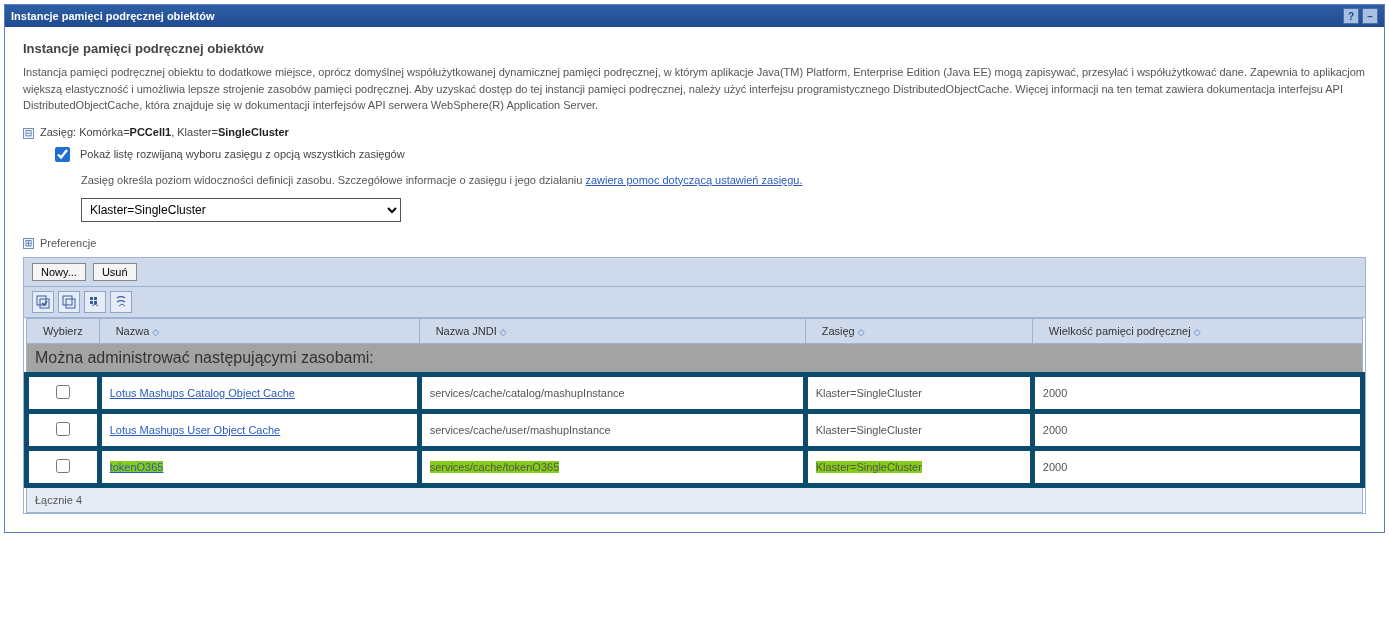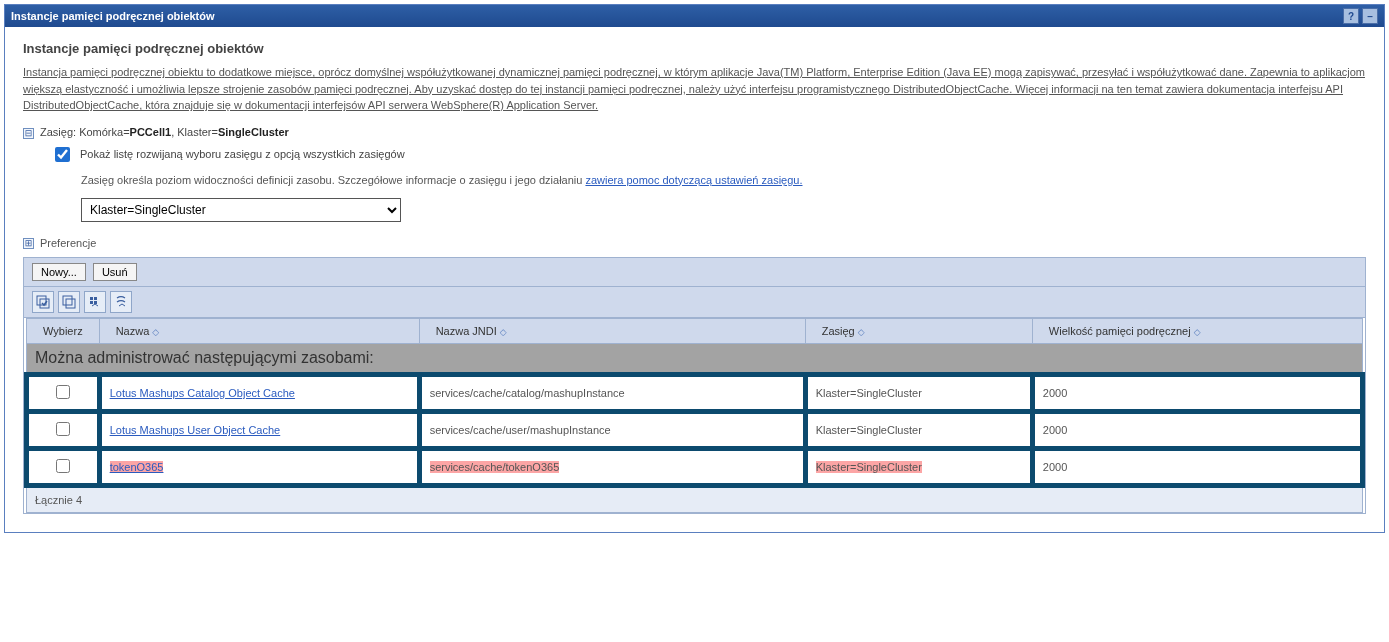--- a/index.html
+++ b/index.html
@@ -3,21 +3,21 @@
 <meta charset="utf-8">
 <style>
 * { box-sizing: border-box; margin: 0; padding: 0; }
 body { font-family: Verdana, Arial, sans-serif; font-size: 11px; color: #333; background: #fff; padding: 4px; }
 .panel { border: 1px solid #5a7fbf; }
 .titlebar { background: linear-gradient(#2e5fa6, #1f4a8f); color: #fff; font-weight: bold; padding: 3px 6px; display: flex; align-items: center; }
 .titlebar-text { flex: 1; }
 .titlebar-btn { width: 16px; height: 16px; background: #a7bfe0; border: 1px solid #4a6ea8; margin-left: 3px; display: inline-flex; align-items: center; justify-content: center; font-size: 10px; color: #1f4a8f; font-weight: bold; cursor: pointer; }
 .content { padding: 14px 18px 18px 18px; color: #555; }
 .page-title { font-weight: bold; font-size: 13px; color: #444; margin-bottom: 8px; }
-.desc { line-height: 1.5; margin-bottom: 12px; text-decoration: underline; }
+.desc { line-height: 1.5; margin-bottom: 12px; }
 .scope-row { display: flex; align-items: flex-start; margin-bottom: 8px; }
 .toggle-icon { width: 11px; height: 11px; border: 1px solid #6f8fbf; display: inline-flex; align-items: center; justify-content: center; font-size: 9px; line-height: 1; margin-right: 6px; margin-top: 2px; cursor: pointer; color: #3a5f9f; background: #f2f6fc; }
 .scope-text { font-size: 11px; color: #444; }
 .scope-text b { color: #222; }
 .indent1 { margin-left: 32px; margin-bottom: 10px; display: flex; align-items: flex-start; }
 .checkbox { width: 15px; height: 15px; margin-right: 10px; accent-color: #1f6fd1; cursor: pointer; }
 .checkbox-label { padding-top: 1px; color: #444; }
 .indent2 { margin-left: 58px; margin-bottom: 10px; }
 .help-text { line-height: 1.5; }
 a { color: #2a5bbf; text-decoration: underline; cursor: pointer; }
@@ -28,21 +28,21 @@
 .btn { background: #f5f5f5; border: 1px solid #888; padding: 2px 8px; font-size: 11px; cursor: pointer; margin-right: 4px; }
 .icon-bar { background: #cfd9ec; padding: 4px 8px; border-bottom: 1px solid #9fb2d0; display: flex; gap: 4px; }
 .icon-btn { width: 22px; height: 22px; border: 1px solid #8fa6c9; background: #e6edf7; display: inline-flex; align-items: center; justify-content: center; cursor: pointer; font-size: 12px; color: #3a5f9f; }
 table { width: 100%; border-collapse: collapse; }
 th { background: #cfd9ec; border: 1px solid #9fb2d0; padding: 6px 16px; text-align: left; font-weight: normal; font-size: 11px; color: #333; }
 th .sort { font-size: 9px; color: #5a7fbf; margin-left: 3px; }
 .subheader td { background: #a3a3a3; border: 1px solid #9fb2d0; padding: 5px 8px; font-size: 16px; color: #333; }
 td { border: 5px solid #0c4a6e; padding: 8px; font-size: 11px; vertical-align: middle; background: #fff; }
 td.sel { text-align: center; width: 55px; }
 .row-check { width: 14px; height: 14px; cursor: pointer; }
-.hl { background: #fca5a5; }
+.hl { background: #84cc16; }
 .footer td { background: #e6ecf6; border: 1px solid #9fb2d0; padding: 6px 8px; font-size: 11px; }
 .col-nazwa { width: 320px; }
 </style>
 </head>
 <body>
 
 <div class="panel">
   <div class="titlebar">
     <span class="titlebar-text">Instancje pamięci podręcznej obiektów</span>
     <span class="titlebar-btn">?</span>

